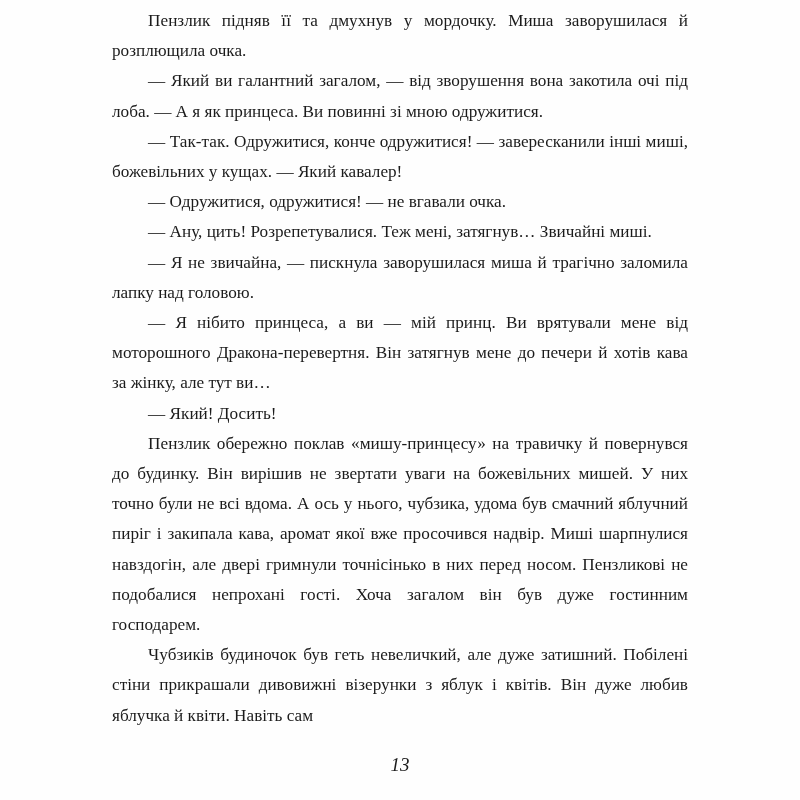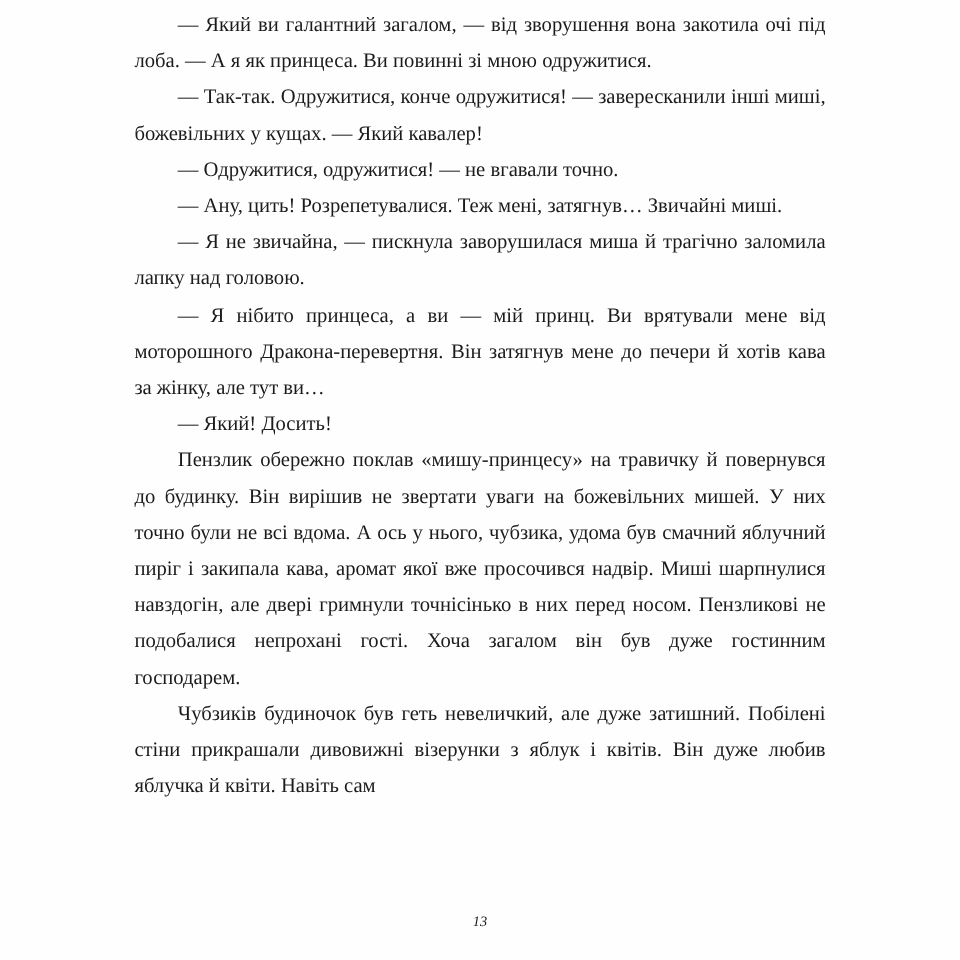--- a/index.html
+++ b/index.html
@@ -37,32 +37,33 @@
   }
   
   .page-number {
     position: absolute;
     left: 0;
     right: 0;
     bottom: 24px;
     text-align: center;
     font-family: "Liberation Serif", serif;
     font-style: italic;
-    font-size: 12px;
+    font-size: 19px;
     color: #1b1b1b;
   }
 </style>
 </head>
 <body>
 
 <div class="page">
   <div class="text-block">
+    <p class="para">Пензлик підняв її та дмухнув у мордочку. Миша заворушилася й розплющила очка.</p>
     <p class="para">— Який ви галантний загалом, — від зворушення вона закотила очі під лоба. — А я як принцеса. Ви повинні зі мною одружитися.</p>
     <p class="para">— Так-так. Одружитися, конче одружитися! — завересканили інші миші, божевільних у кущах. — Який кавалер!</p>
-    <p class="para">— Одружитися, одружитися! — не вгавали точно.</p>
+    <p class="para">— Одружитися, одружитися! — не вгавали очка.</p>
     <p class="para">— Ану, цить! Розрепетувалися. Теж мені, затягнув… Звичайні миші.</p>
     <p class="para">— Я не звичайна, — пискнула заворушилася миша й трагічно заломила лапку над головою.</p>
     <p class="para">— Я нібито принцеса, а ви — мій принц. Ви врятували мене від моторошного Дракона-перевертня. Він затягнув мене до печери й хотів кава за жінку, але тут ви…</p>
     <p class="para">— Який! Досить!</p>
     <p class="para">Пензлик обережно поклав «мишу-принцесу» на травичку й повернувся до будинку. Він вирішив не звертати уваги на божевільних мишей. У них точно були не всі вдома. А ось у нього, чубзика, удома був смачний яблучний пиріг і закипала кава, аромат якої вже просочився надвір. Миші шарпнулися навздогін, але двері гримнули точнісінько в них перед носом. Пензликові не подобалися непрохані гості. Хоча загалом він був дуже гостинним господарем.</p>
     <p class="para">Чубзиків будиночок був геть невеличкий, але дуже затишний. Побілені стіни прикрашали дивовижні візерунки з яблук і квітів. Він дуже любив яблучка й квіти. Навіть сам</p>
   </div>
   <div class="page-number">13</div>
 </div>
 

